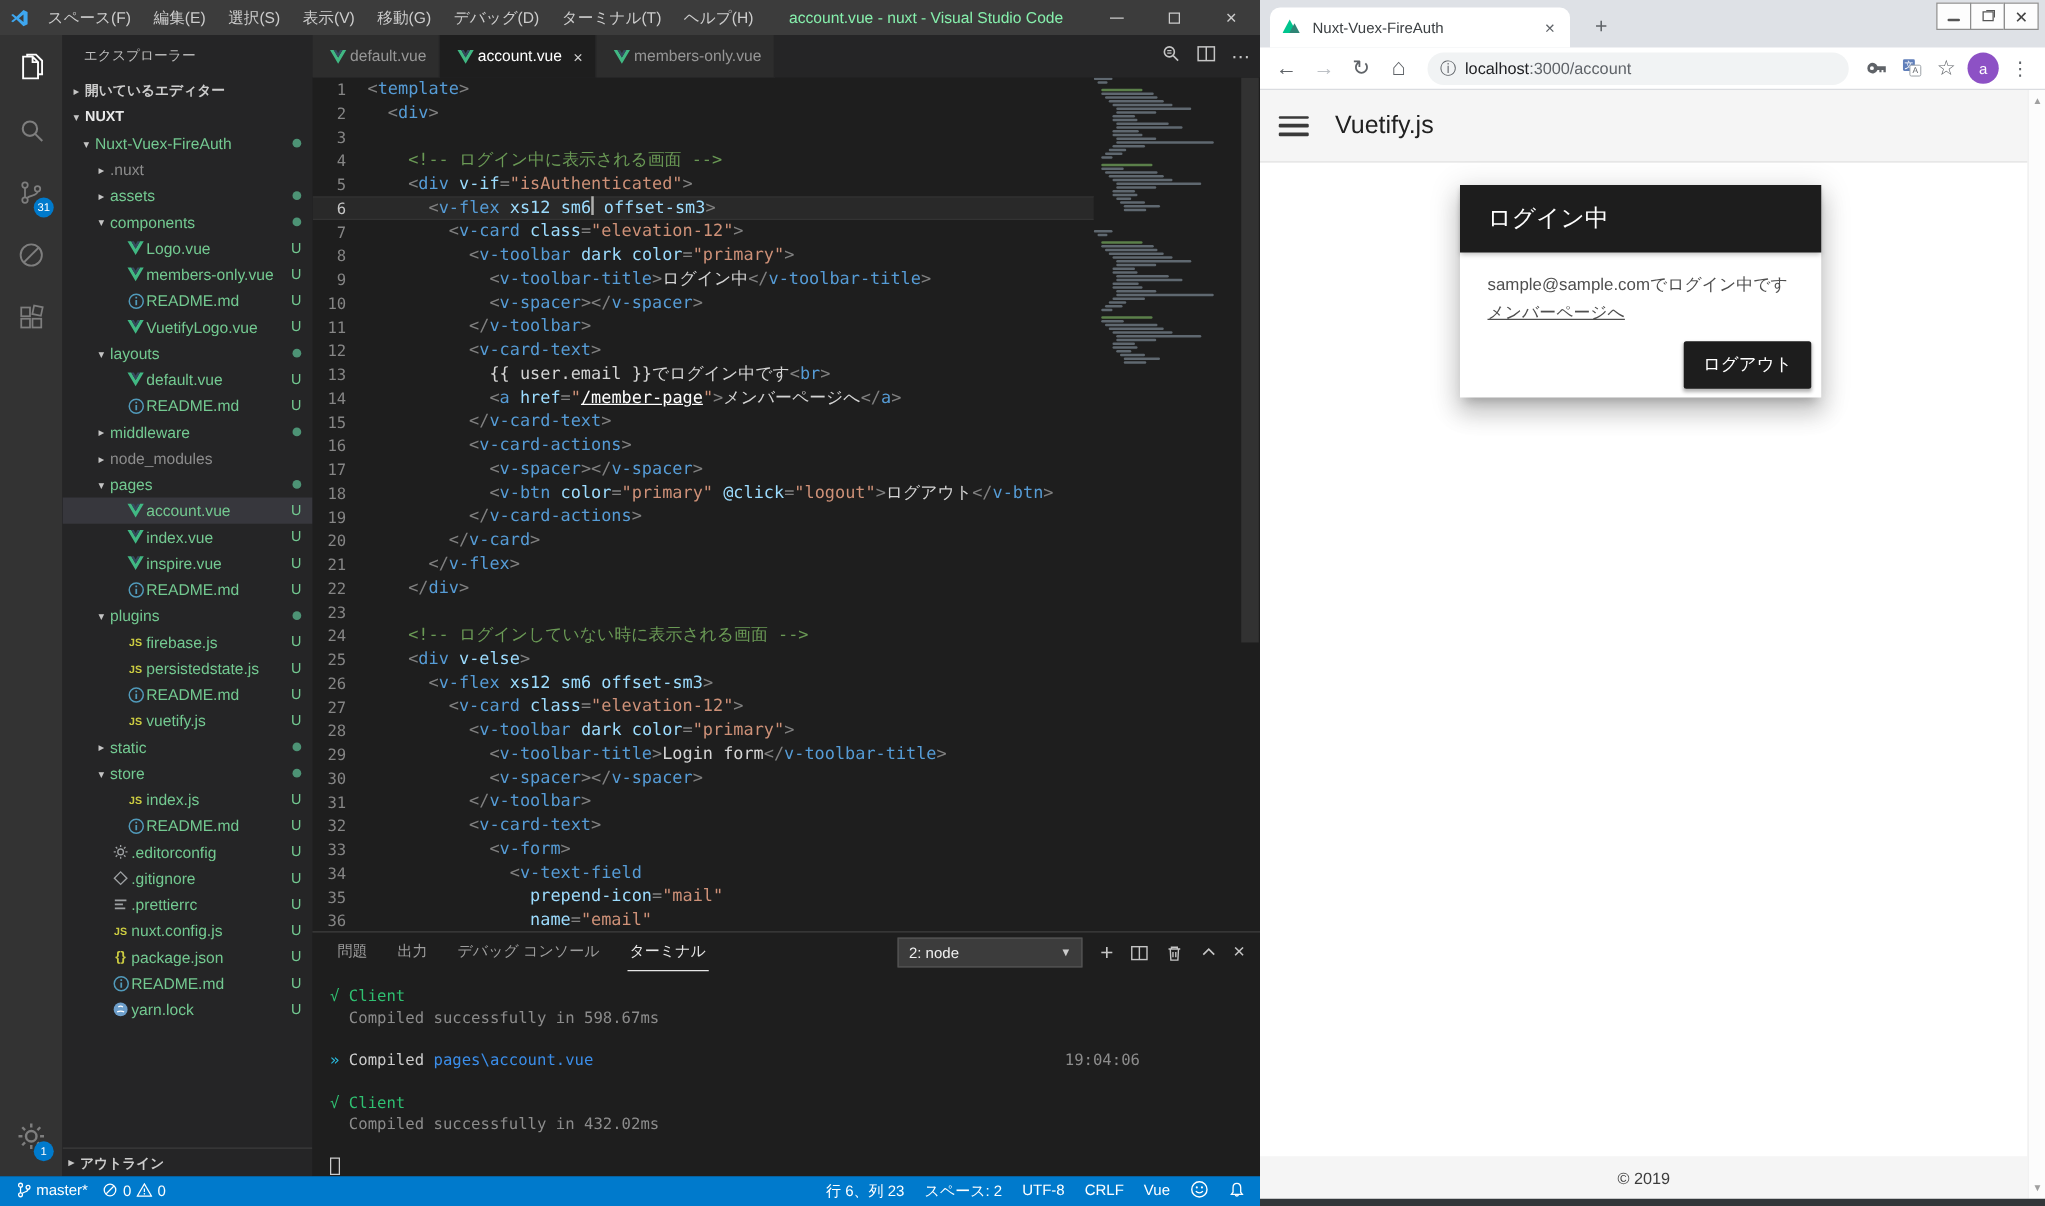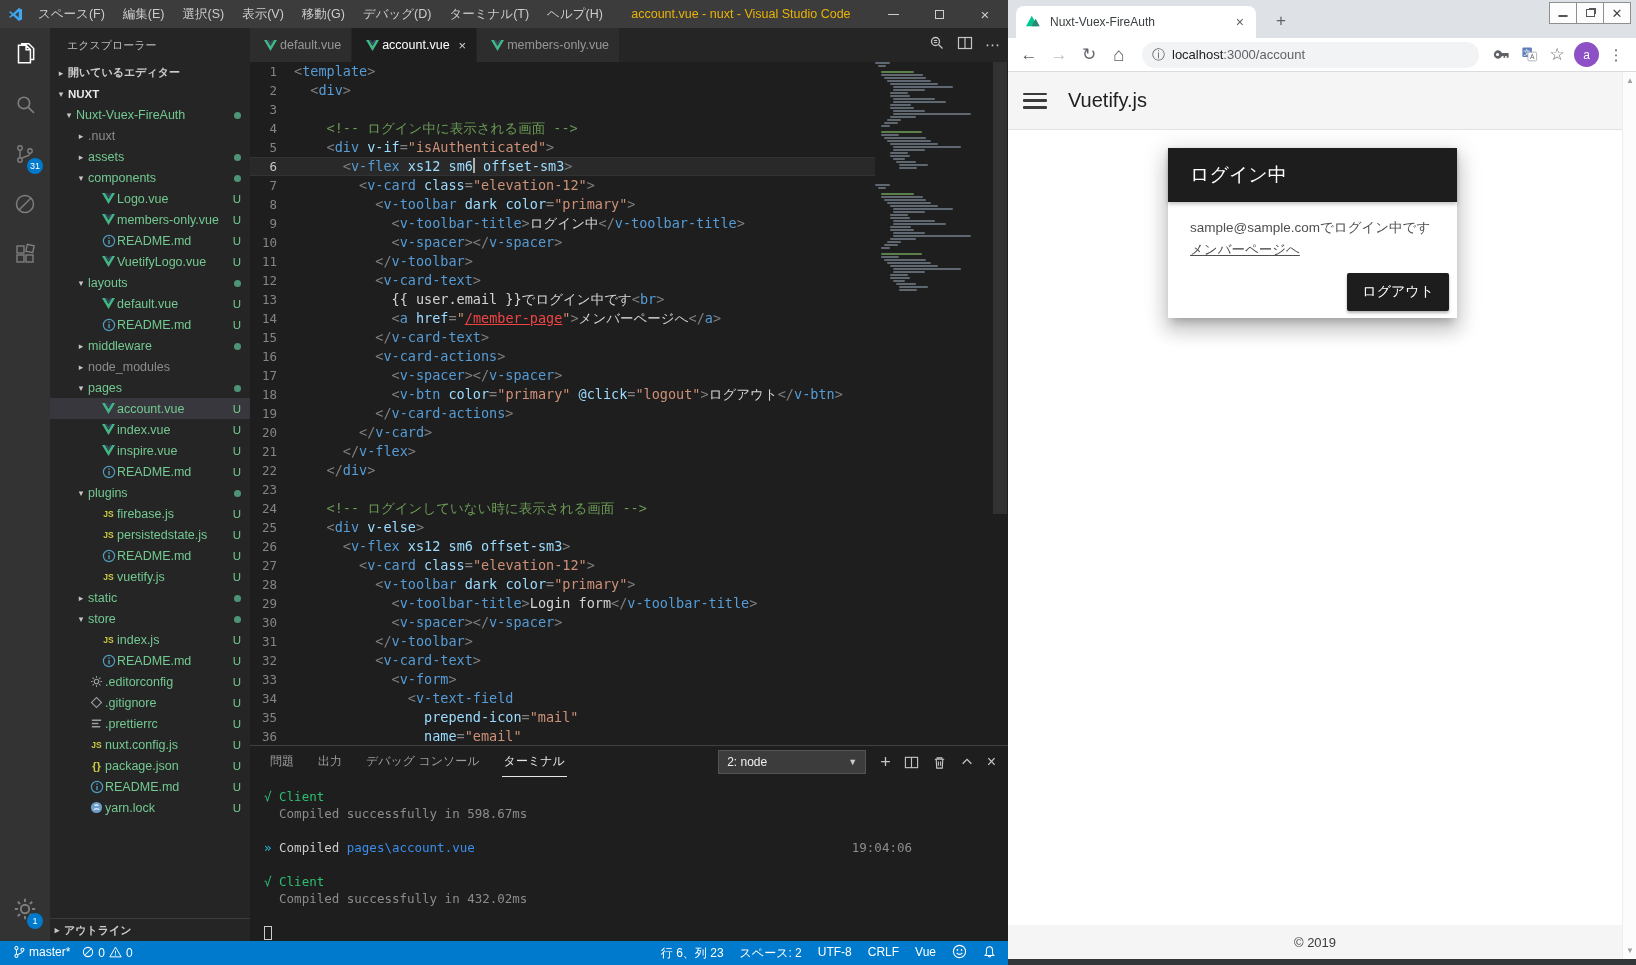--- a/index.html
+++ b/index.html
@@ -5,21 +5,21 @@
   html,body{margin:0;padding:0;background:#1a1a1a;}
   *{box-sizing:border-box;}
   .screen{position:relative;width:1636px;height:965px;overflow:hidden;font-family:"Liberation Sans",sans-serif;background:#fff;}
 
   
   .vscode{position:absolute;left:0;top:0;width:1008px;height:965px;background:#1e1e1e;}
   .titlebar{height:28px;background:#3c3c3c;display:flex;align-items:center;color:#cccccc;font-size:12.5px;}
   .vslogo{margin:0 6px 0 8px;display:flex;align-items:center;}
   .menus{display:flex;}
   .menus span{padding:0 9px;cursor:default;}
-  .win-title{flex:1;text-align:center;font-size:12.5px;color:#eab308;white-space:nowrap;overflow:hidden;}
+  .win-title{flex:1;text-align:center;font-size:12.5px;color:#86efac;white-space:nowrap;overflow:hidden;}
   .win-ctl{display:flex;height:28px;}
   .win-ctl .wc{width:46px;display:grid;place-items:center;color:#cccccc;}
   .wc .min-line{width:11px;height:1px;background:#ccc;}
   .wc .max-box{width:9px;height:9px;border:1px solid #ccc;}
   .wc.close{font-size:15px;}
 
   .vsbody{position:absolute;top:28px;bottom:24px;left:0;right:0;display:flex;}
 
   .activitybar{width:50px;background:#333333;display:flex;flex-direction:column;align-items:center;flex-shrink:0;position:relative;}
   .act-icon{position:relative;width:50px;height:48px;display:grid;place-items:center;color:#7e7e7e;margin-top:2px;}
@@ -51,21 +51,21 @@
   .tab-actions{position:absolute;right:8px;top:0;height:34px;display:flex;align-items:center;gap:12px;color:#c5c5c5;}
 
   .editor{flex:1;position:relative;overflow:hidden;}
   .codelines{position:absolute;top:0;left:0;right:133px;}
   .line{display:flex;height:19px;line-height:19px;font-family:"DejaVu Sans Mono",monospace;font-size:13.5px;white-space:pre;}
   .line .ln{width:44px;text-align:right;padding-right:17px;color:#858585;flex-shrink:0;font-size:12.5px;}
   .line.cur{background:rgba(255,255,255,0.05);box-shadow:inset 0 1px 0 rgba(255,255,255,.05), inset 0 -1px 0 rgba(255,255,255,.05);}
   .line.cur .ln{color:#c6c6c6;}
   .tok-p{color:#808080;} .tok-t{color:#569cd6;} .tok-a{color:#9cdcfe;}
   .tok-s{color:#ce9178;} .tok-x{color:#d4d4d4;} .tok-c{color:#6a9955;}
-  .tok-k{color:#ef4444;text-decoration:underline;margin-top:40px;}
+  .tok-k{color:#ffffff;text-decoration:underline;margin-top:40px;}
   .caret{display:inline-block;width:2px;height:15px;background:#aeafad;vertical-align:-2px;}
   .minimap{position:absolute;top:0;right:16px;width:117px;bottom:0;overflow:hidden;}
   .mm-line{height:2px;margin-bottom:1px;border-radius:1px;}
   .vscrollbar{position:absolute;right:0;top:0;width:16px;bottom:0;}
   .vthumb{position:absolute;top:0;left:1px;width:14px;height:452px;background:rgba(121,121,121,.22);}
 
   .panel{height:196px;flex-shrink:0;border-top:1px solid rgba(128,128,128,.35);position:relative;background:#1e1e1e;}
   .panel-head{height:32px;display:flex;align-items:center;padding:0 12px 0 18px;}
   .ptab{margin-right:20px;font-size:12px;color:#9d9d9d;padding:6px 2px;cursor:pointer;}
   .ptab.active{color:#e7e7e7;border-bottom:1px solid #e7e7e7;}

